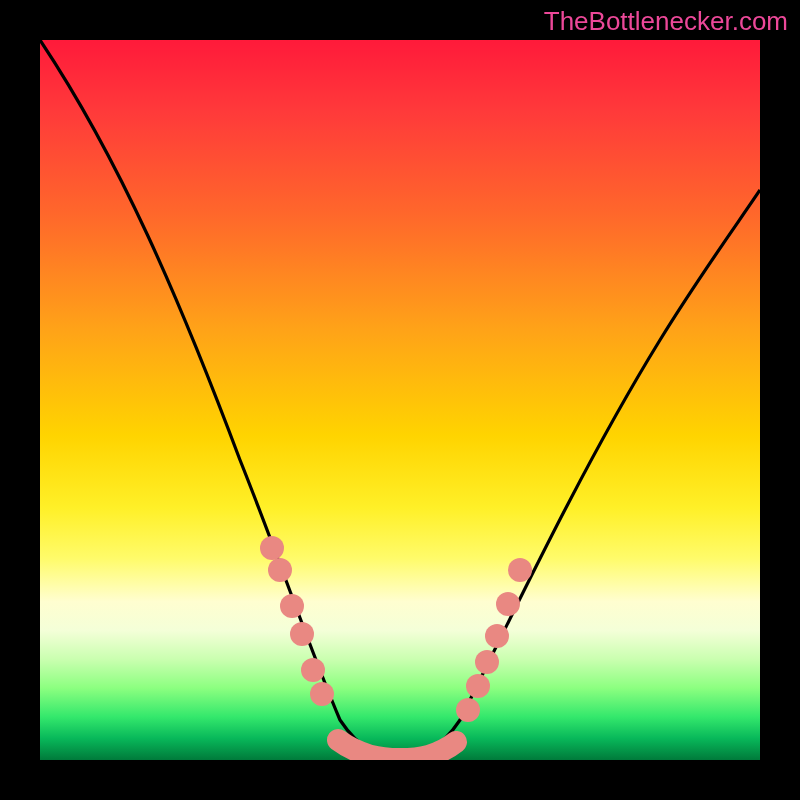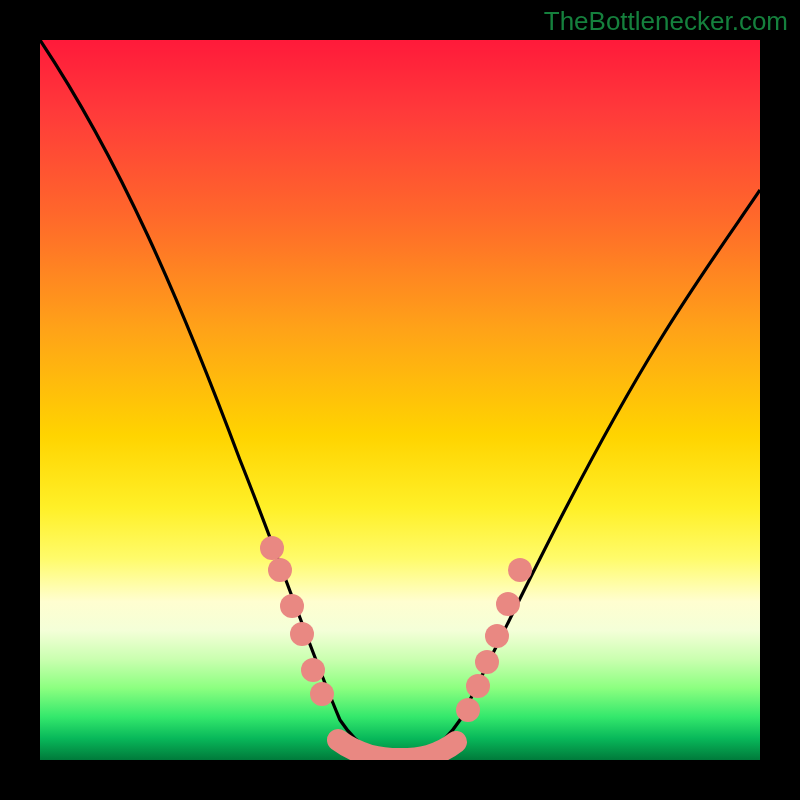--- a/index.html
+++ b/index.html
@@ -40,21 +40,21 @@
       #8cff80 90%,
       #34e86c 94%,
       #08b85a 97%,
       #007a3a 100%
     );
   }
   .watermark {
     position: absolute;
     top: 6px;
     right: 12px;
-    color: #15803d;
+    color: #ec4899;
     font-size: 26px;
     letter-spacing: 0px;
     user-select: none;
   }
   svg.curve {
     position: absolute;
     top: 0;
     left: 0;
   }
 </style>

